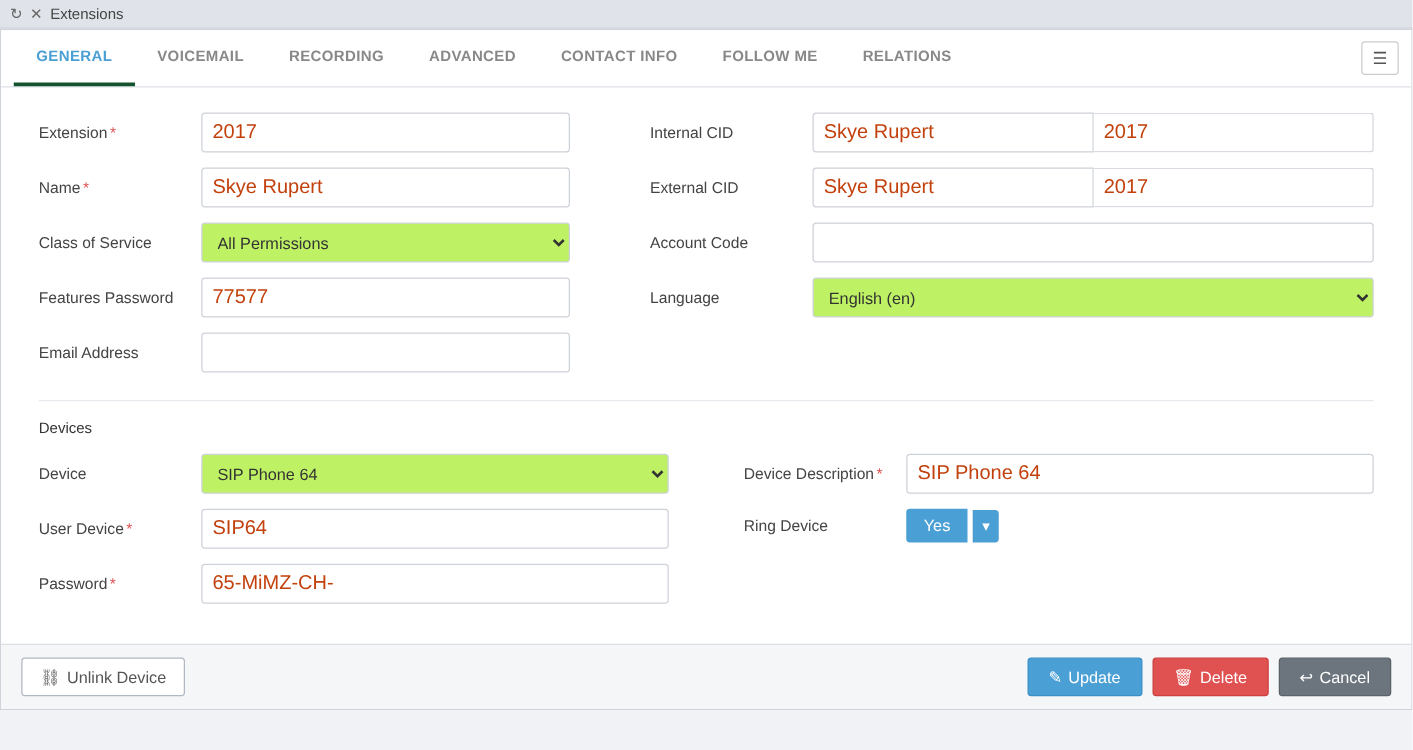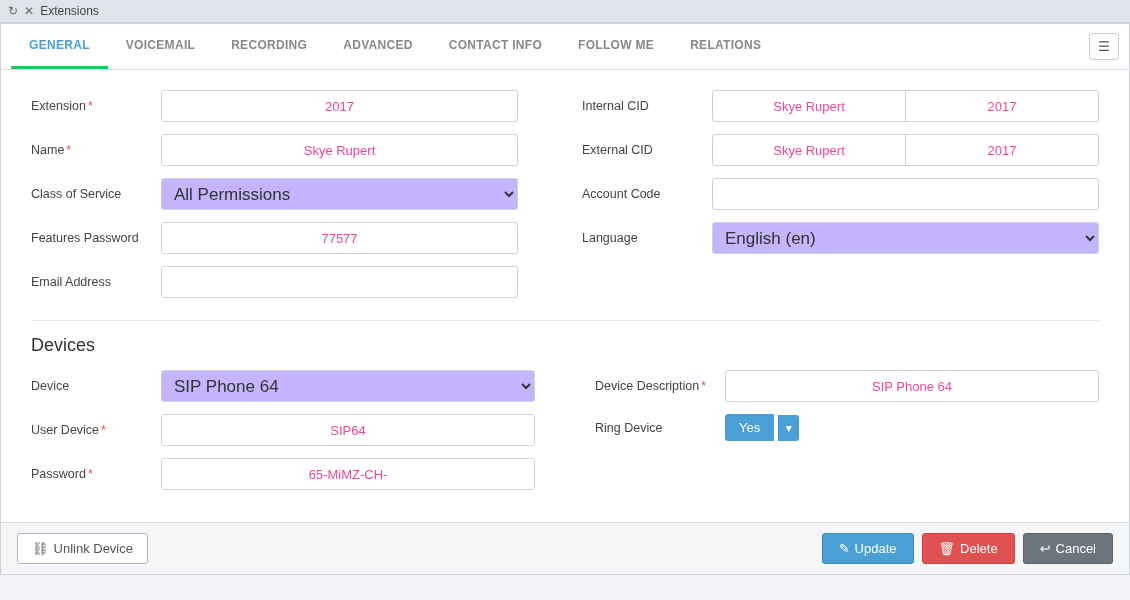--- a/index.html
+++ b/index.html
@@ -35,21 +35,21 @@
       font-size: 12px;
       font-weight: 600;
       color: #888;
       cursor: pointer;
       border-bottom: 3px solid transparent;
       letter-spacing: 0.3px;
       text-transform: uppercase;
     }
     .tab-item.active {
       color: #4a9fd5;
-      border-bottom: 3px solid #22c55e;
+      border-bottom: 3px solid #14532d;
     }
     .tabs-menu-btn {
       margin-left: auto;
       background: #fff;
       border: 1px solid #ccc;
       border-radius: 3px;
       padding: 5px 8px;
       cursor: pointer;
       color: #555;
     }
@@ -78,36 +78,35 @@
       flex-shrink: 0;
     }
     .form-label .required { color: #e05252; margin-left: 2px; }
 
     .form-input {
       flex: 1;
       height: 32px;
       border: 1px solid #cdd1d8;
       border-radius: 3px;
       padding: 0 8px;
-      font-size: 13px;
-      color: #ec4899;
+      font-size: 16px;
+      color: #c2410c;
       background: #fff;
       outline: none;
-      text-align: center;
     }
 
     .form-select {
       flex: 1;
       height: 32px;
       border: 1px solid #cdd1d8;
       border-radius: 3px;
       padding: 0 8px;
-      font-size: 17px;
+      font-size: 13px;
       color: #333;
-      background: #c4b5fd;
+      background: #bef264;
       outline: none;
       appearance: auto;
     }
 
     .cid-pair {
       display: flex;
       gap: 0;
       flex: 1;
     }
     .cid-pair input:first-child {
@@ -119,21 +118,21 @@
       border-radius: 0 3px 3px 0;
       border-left: none;
     }
 
     .devices-section {
       border-top: 1px solid #e8eaed;
       padding-top: 14px;
       margin-top: 4px;
     }
     .section-title {
-      font-size: 18px;
+      font-size: 12px;
       font-weight: 500;
       color: #333;
       margin-bottom: 14px;
     }
 
     .devices-content {
       display: flex;
       gap: 60px;
     }
 

